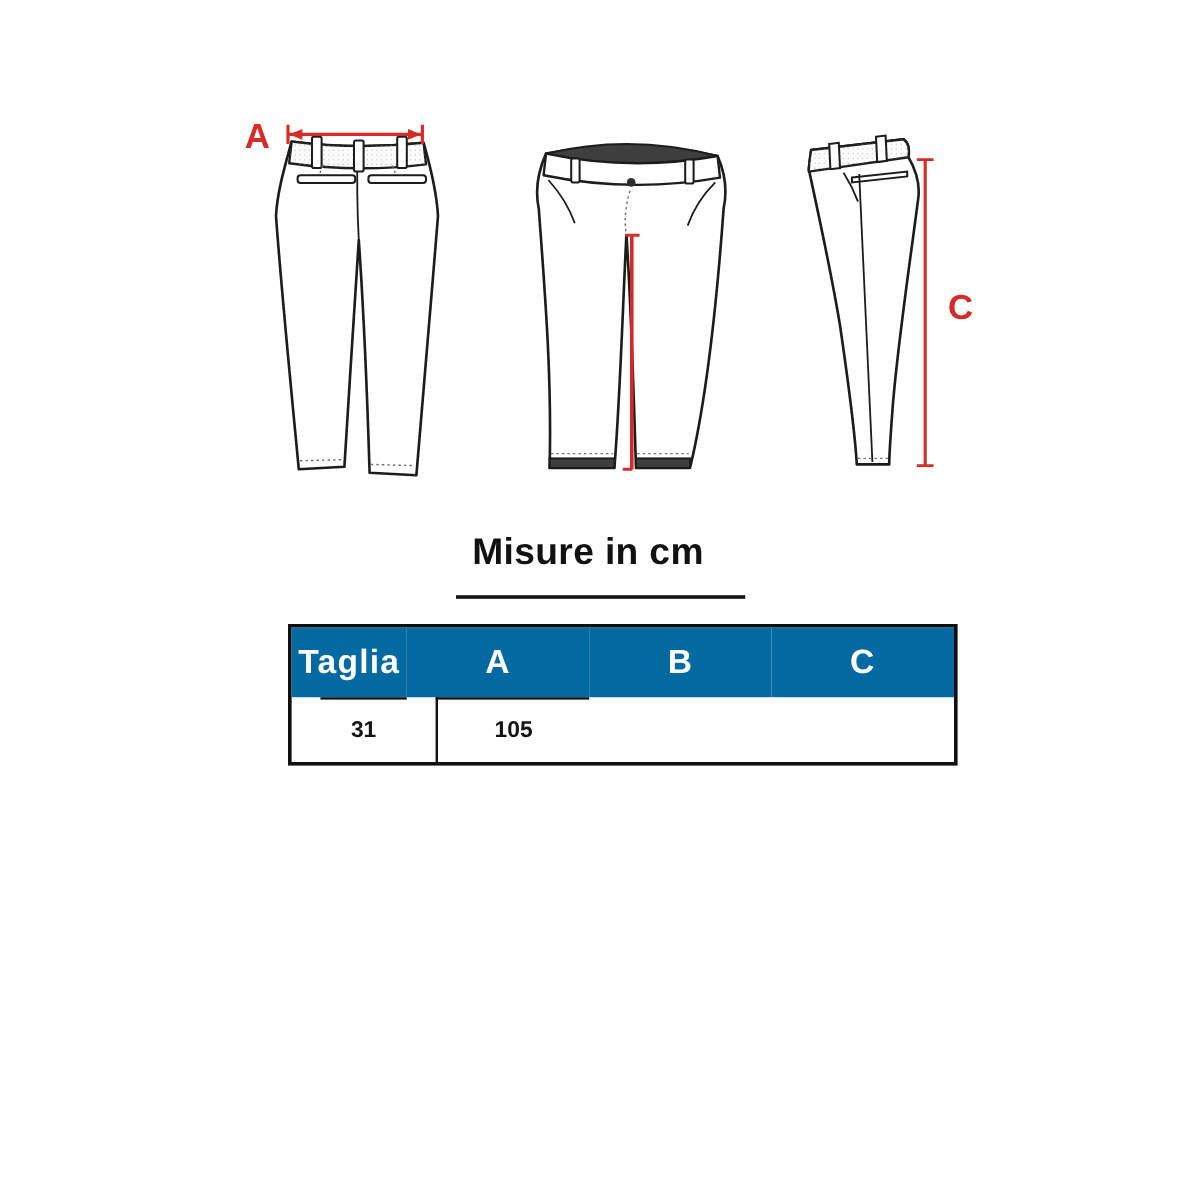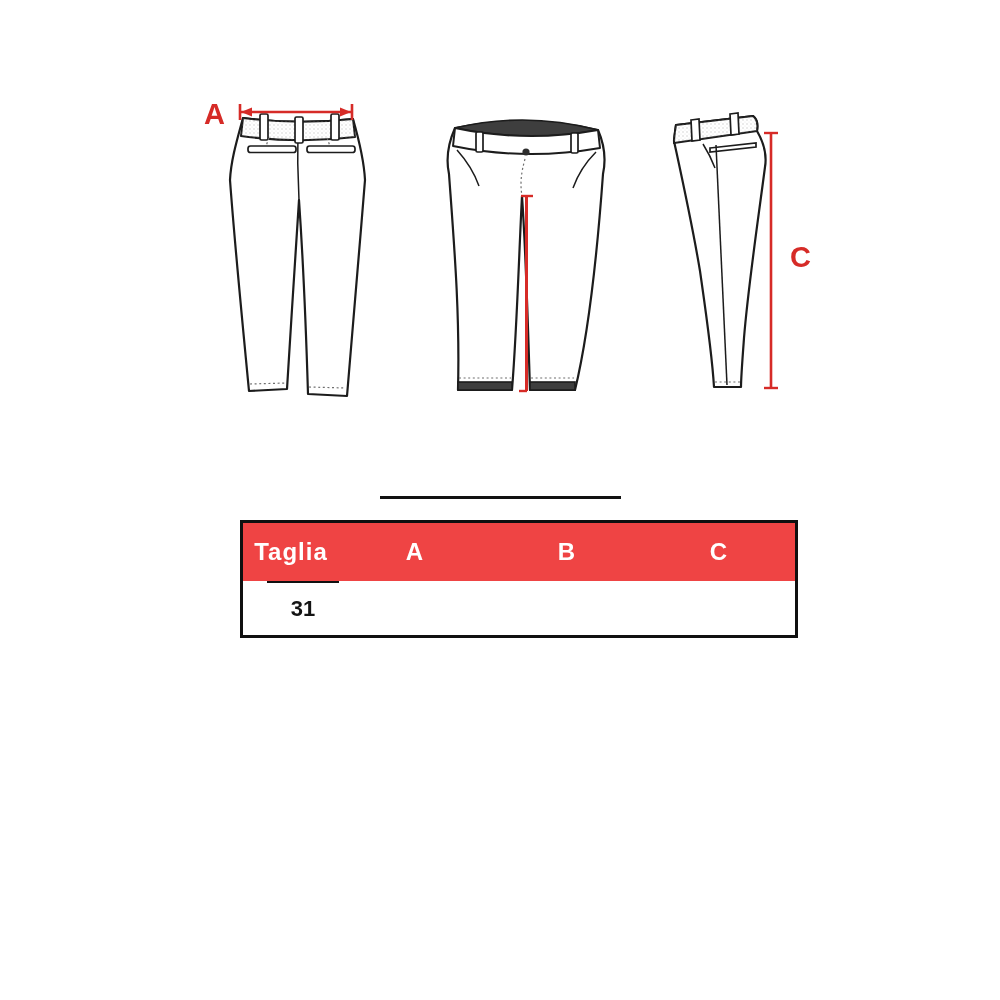--- a/index.html
+++ b/index.html
@@ -8,24 +8,24 @@
   svg{position:absolute;}
   .mlabel{position:absolute;font-weight:800;font-size:29px;line-height:1;
           color:#d62b27;letter-spacing:0;}
   #title{position:absolute;left:280px;top:442px;width:420px;text-align:center;
          font-size:31px;font-weight:800;color:#121212;letter-spacing:.3px;}
   #title-underline{position:absolute;left:380px;top:496px;width:241px;height:3px;
          background:#121212;}
   #size-table{position:absolute;left:240px;top:520px;width:558px;
          box-sizing:border-box;border:3px solid #101010;
          display:grid;grid-template-columns:96px 152px 152px 152px;}
-  .th{background:#ef4444;color:#ffffff;height:58px;display:flex;align-items:center;
-      justify-content:center;font-weight:700;font-size:24px;letter-spacing:1px;}
+  .th{background:#0369a1;color:#ffffff;height:58px;display:flex;align-items:center;
+      justify-content:center;font-weight:700;font-size:28px;letter-spacing:1px;}
   .td{background:#ffffff;color:#141414;height:52px;display:flex;align-items:center;
-      justify-content:center;font-weight:700;font-size:22px;
+      justify-content:center;font-weight:700;font-size:19px;
       border-top:2px solid #101010;margin-left:24px;}
   .td.divided{border-left:2px solid #101010;}
   
   .outline{fill:#ffffff;stroke:#1c1c1c;stroke-width:2.2;stroke-linejoin:round;}
   .band{fill:#ffffff;stroke:#1c1c1c;stroke-width:2;stroke-linejoin:round;}
   .stip{stroke:none;opacity:.55;}
   .detail{fill:#ffffff;stroke:#1c1c1c;stroke-width:1.7;}
   .seam{fill:none;stroke:#1c1c1c;stroke-width:1.5;}
   .dash{fill:none;stroke:#6f6f6f;stroke-width:1.2;stroke-dasharray:2 2.6;}
   .darkfill{fill:#3e3e3e;stroke:#1c1c1c;stroke-width:1.6;}
@@ -119,23 +119,25 @@
       <path class="seam" d="M58,42 C62,120 66,200 69,282"></path>
       <path class="dash" d="M57,279 L82,279"></path>
     </g>
     <g>
       <path class="red" d="M113,30 V285"></path>
       <path class="red" d="M106,30 H120" style="stroke-width:2.4"></path>
       <path class="red" d="M106,285 H120" style="stroke-width:2.4"></path>
     </g>
   </svg>
 
+  <div id="title">Misure in cm</div>
   <div id="title-underline"></div>
 
   <div id="size-table">
     <div class="th">Taglia</div>
     <div class="th">A</div>
     <div class="th">B</div>
     <div class="th">C</div>
     <div class="td">31</div>
+    <div class="td divided">105</div>
   </div>
 
 </div>
 
 </body></html>

